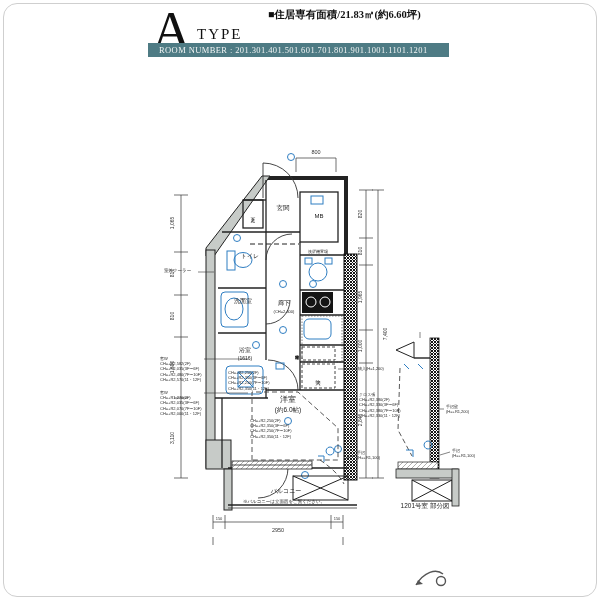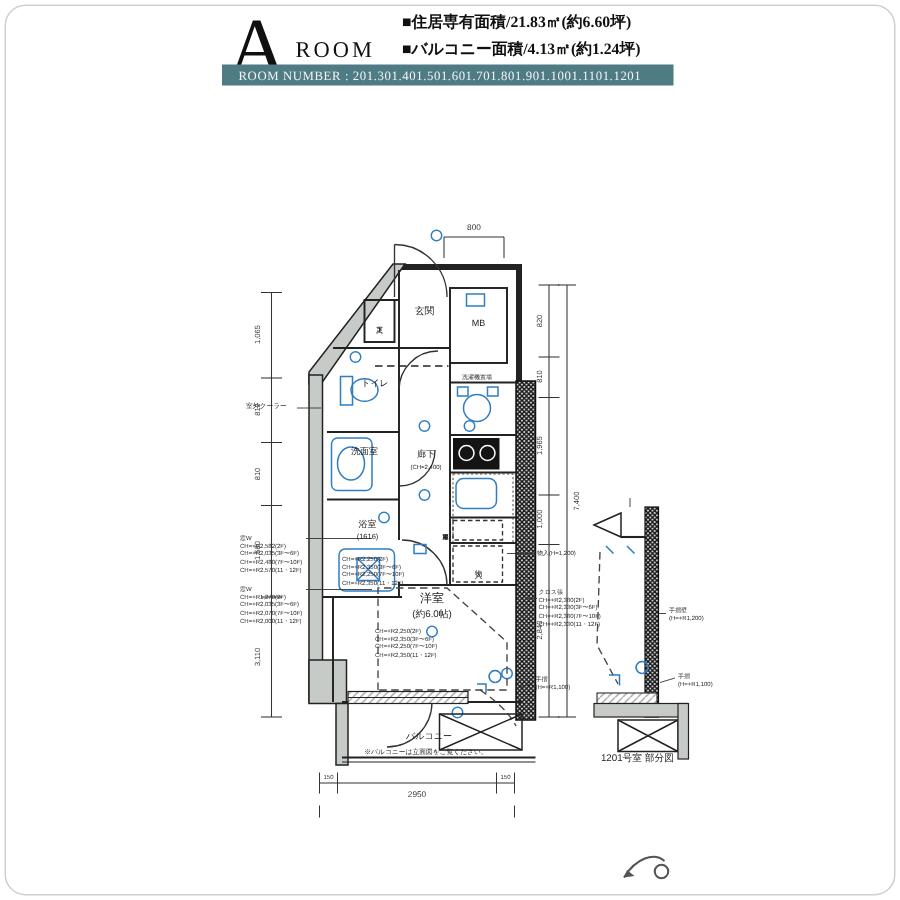--- a/index.html
+++ b/index.html
@@ -23,23 +23,22 @@
   .f55{font-size:5.5px;} .f5{font-size:5px;} .f45{font-size:4.5px;} .f4{font-size:4px;}
   .dim{color:#333;}
 </style>
 </head>
 <body>
 
 <div class="page">
   <div class="frame"></div>
 
   <div class="typeA">A</div>
-  <div class="typeWord">ROOM</div>
+  <div class="typeWord">TYPE</div>
   <div class="areaLine" style="top:8px;">■住居専有面積/21.83㎡(約6.60坪)</div>
-  <div class="areaLine" style="top:26px;">■バルコニー面積/4.13㎡(約1.24坪)</div>
   <div class="roomBar">ROOM NUMBER : 201.301.401.501.601.701.801.901.1001.1101.1201</div>
 
   <svg class="draw" width="600" height="600" viewBox="0 0 600 600">
     <defs>
       <pattern id="hatchDark" width="3" height="3" patternUnits="userSpaceOnUse">
         <rect width="3" height="3" fill="#fff"></rect>
         <path d="M0,3 L3,0 M0,0 L3,3" stroke="#161616" stroke-width="1"></path>
       </pattern>
       <pattern id="hatchLite" width="5" height="5" patternUnits="userSpaceOnUse">
         <rect width="5" height="5" fill="#fff"></rect>

